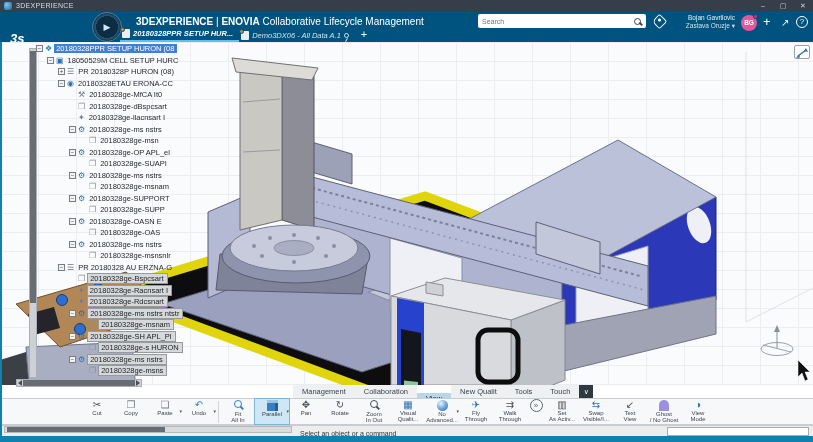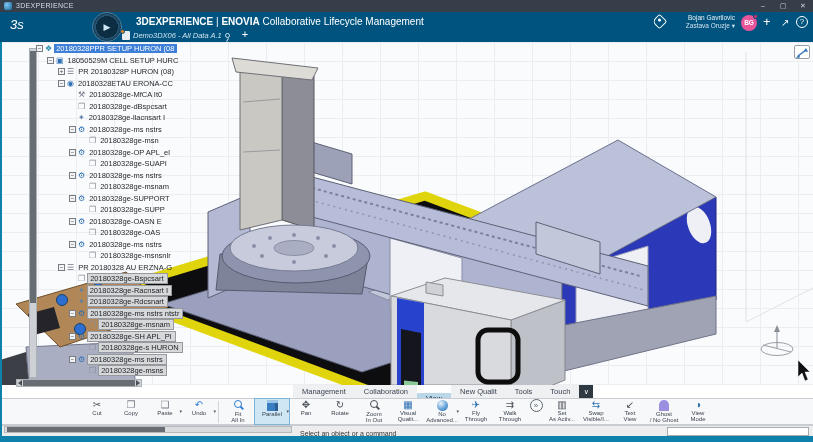--- a/index.html
+++ b/index.html
@@ -11,21 +11,21 @@
   .titlebar { position:absolute; left:0; top:0; width:813px; height:12px; background:#353e49; }
   .appicon { position:absolute; left:4px; top:2px; width:8px; height:8px; border-radius:2px;
              background:radial-gradient(circle at 35% 35%, #7fc6ec, #1565a0); }
   .wintitle { position:absolute; left:16px; top:2px; font-size:7px; color:#d8dce2; letter-spacing:.3px; }
   .winctrls { position:absolute; right:0; top:0; height:12px; display:flex; }
   .winbtn { width:20px; height:12px; background:none; border:none; color:#cfd4da; font-size:7px;
             line-height:12px; text-align:center; cursor:default; }
 
   
   .appbar { position:absolute; left:0; top:12px; width:813px; height:30px; background:#00537e; }
-  .logo { position:absolute; left:10px; top:5px; color:#fff; font-style:italic; font-weight:normal; font-size:13px; }
+  .logo { position:absolute; left:10px; top:19px; color:#fff; font-style:italic; font-weight:bold; font-size:13px; }
   .compass { position:absolute; left:92px; top:0px; width:30px; height:30px; border-radius:50%;
              background:radial-gradient(circle at 50% 50%, #0d2d42 55%, #2a5a7d 56%, #0d2d42 75%);
              border:1px solid #4e7f9f; display:flex; align-items:center; justify-content:center; }
   .compass span { color:#cfe6f4; font-size:9px; }
   .brand { position:absolute; left:136px; top:4px; font-size:10px; color:#fff; white-space:nowrap; }
   .brand b { font-weight:bold; }
   .searchbox { position:absolute; left:478px; top:2px; width:168px; height:14px; background:#fff;
                border-radius:2px; display:flex; align-items:center; }
   .searchbox input { flex:1; border:none; outline:none; font-size:7px; padding:0 4px; color:#333;
                      font-family:"Liberation Sans", sans-serif; background:transparent; }
@@ -151,32 +151,42 @@
     <span class="logo">3s</span>
     <div class="compass">
         <span>▶</span>
       </div>
     <div class="brand">
       <b>3DEXPERIENCE</b>
       <span>|</span>
       <b>ENOVIA</b>
       <span>Collaborative Lifecycle Management</span>
     </div>
+    <div class="searchbox">
+      <input placeholder="Search" style="">
+      <span class="i-mag search-mag"></span>
+    </div>
     <button class="tagbtn"></button>
     <div class="userblock">
       <div>Bojan Gavrilovic</div>
       <div class="org"><span>Zastava Oruzje</span> <span id="orgcaret">▾</span></div>
     </div>
     <div class="avatar"><span>BG</span><span class="notif"></span></div>
     <button class="topbtn addbtn">+</button>
     <button class="topbtn sharebtn">↗</button>
     <button class="topbtn helpbtn">?</button>
   </div>
 
   <div class="tabrow" id="doc-tabs">
+      <div class="doctab active">
+        <span class="tab-icon">
+          <span class="dot"></span>
+        </span>
+        <span>20180328PPR SETUP HUR...</span>
+      </div>
       <div class="doctab">
         <span class="tab-icon">
           <span class="dot"></span>
         </span>
         <span>Demo3DX06 - All Data A.1</span>
         <span class="i-pin"></span>
       </div>
       <button class="newtab">+</button>
     </div>
 

